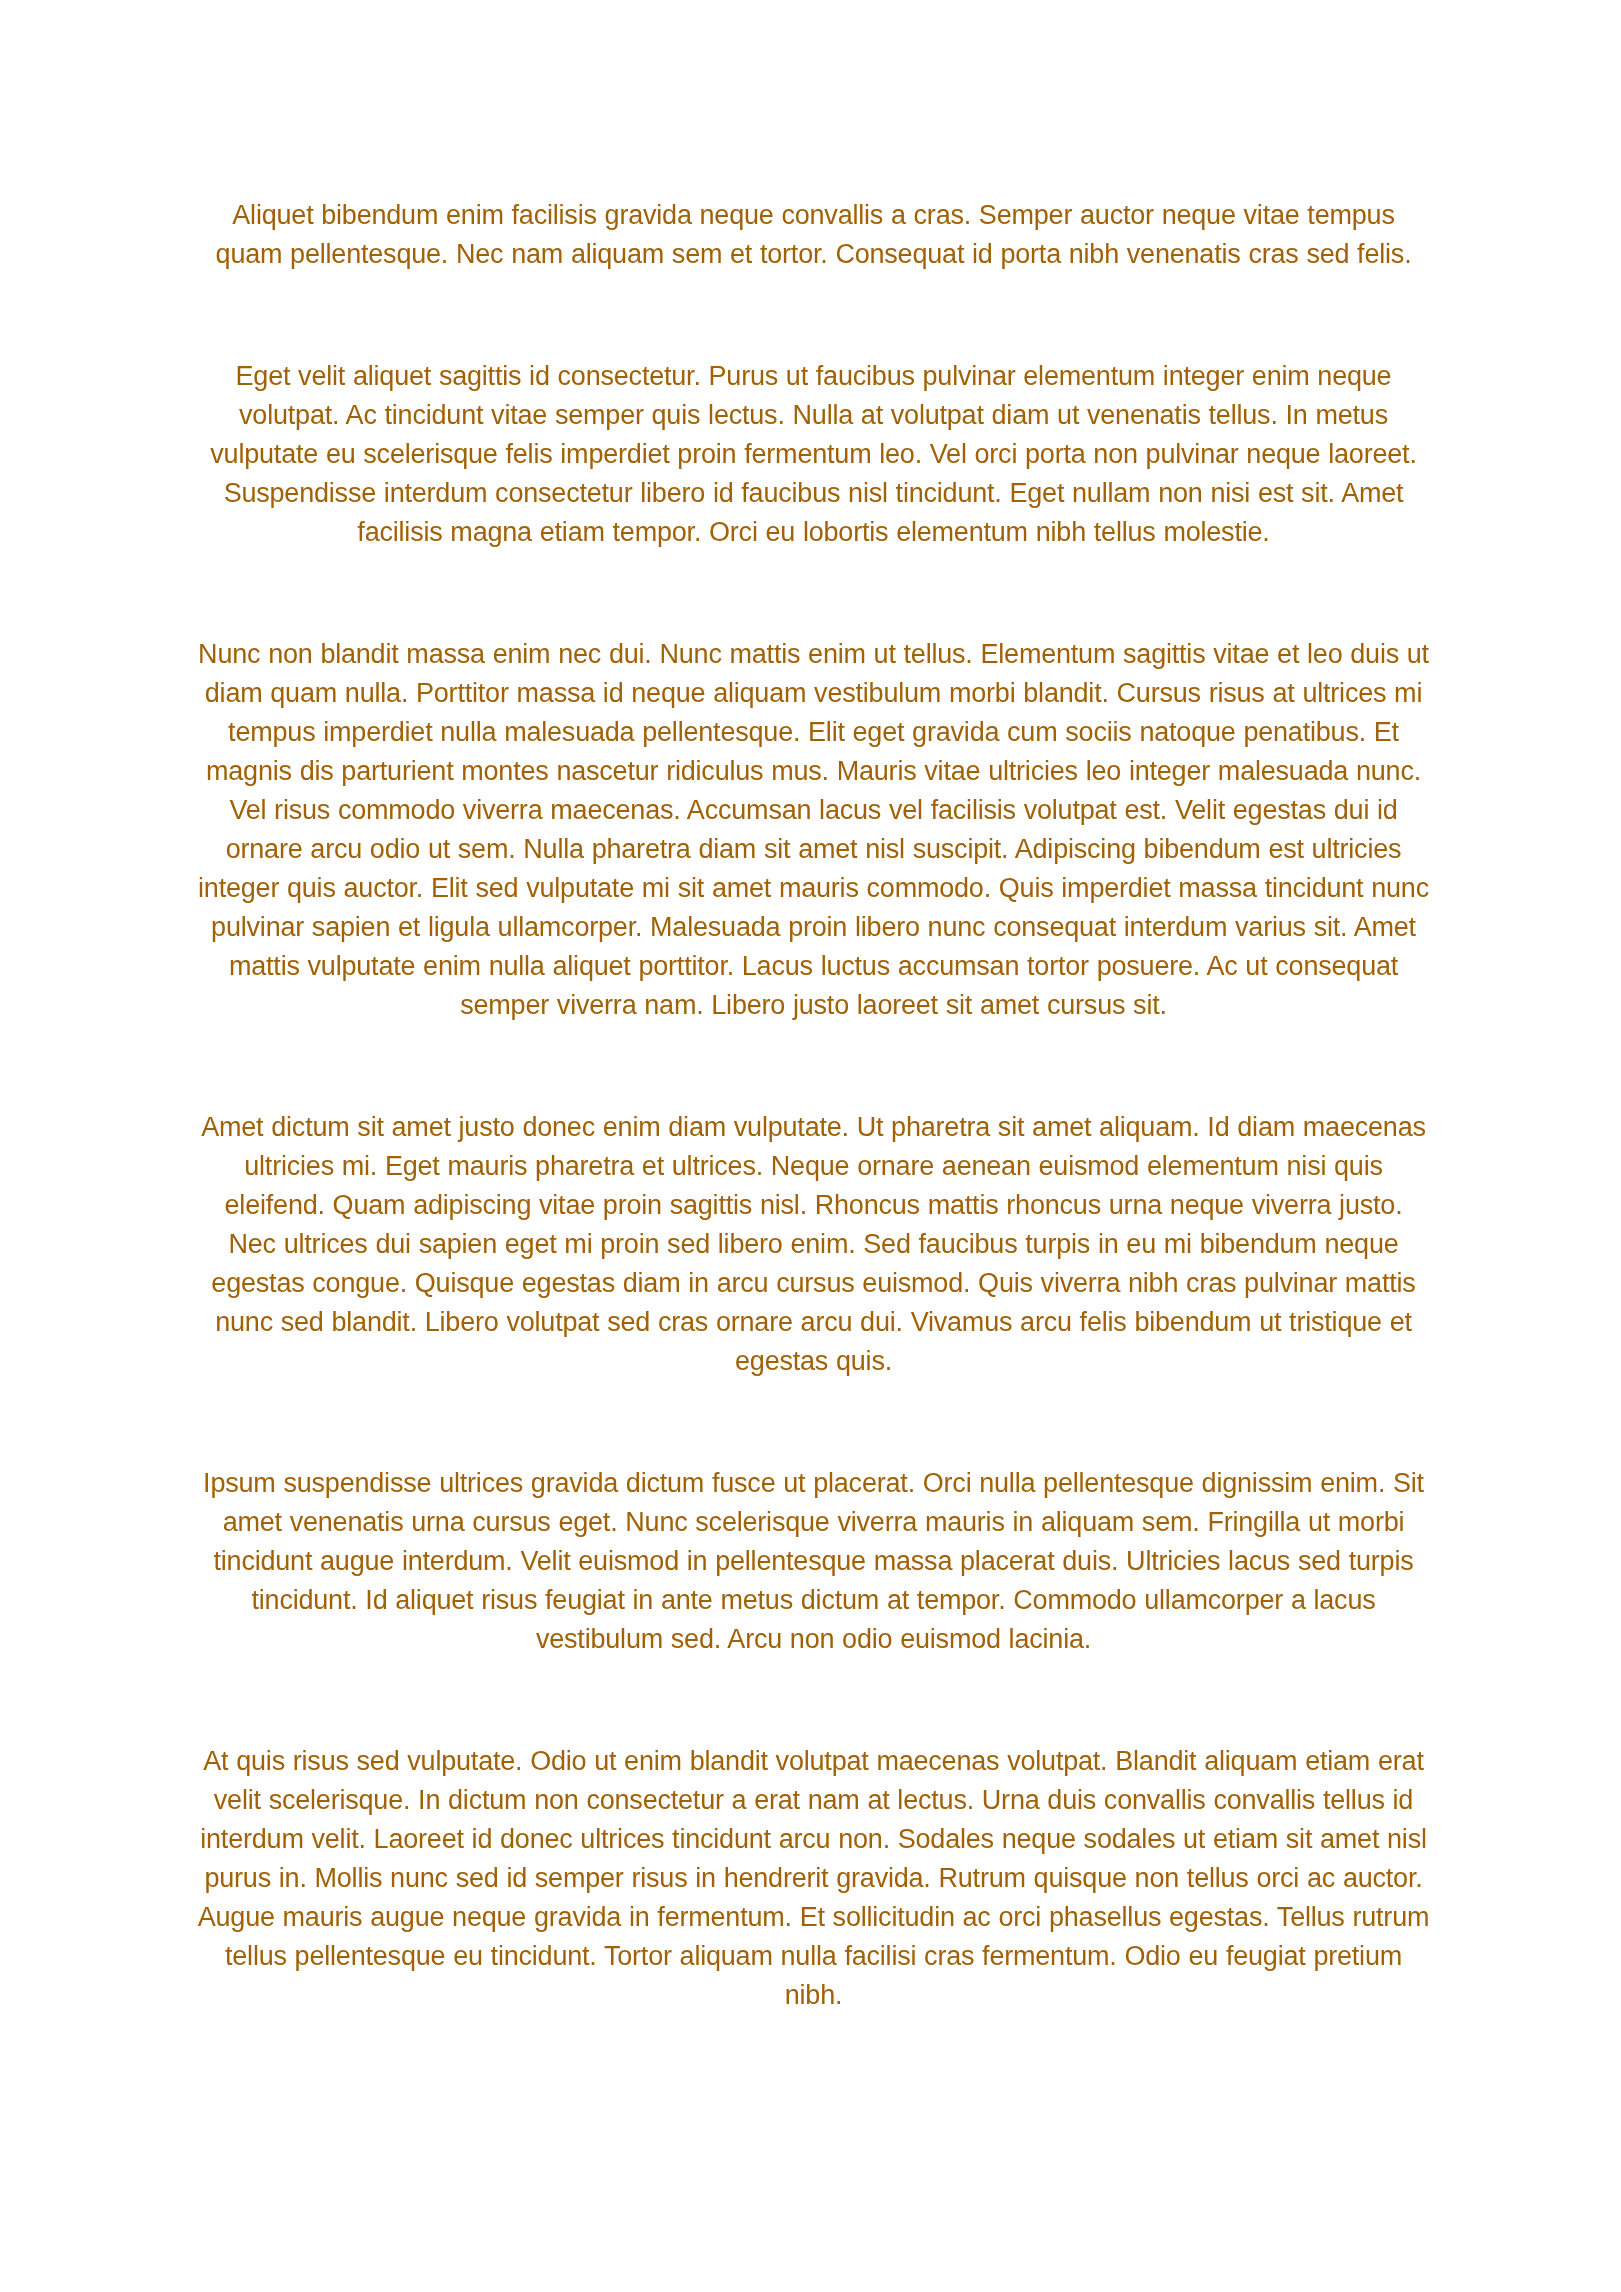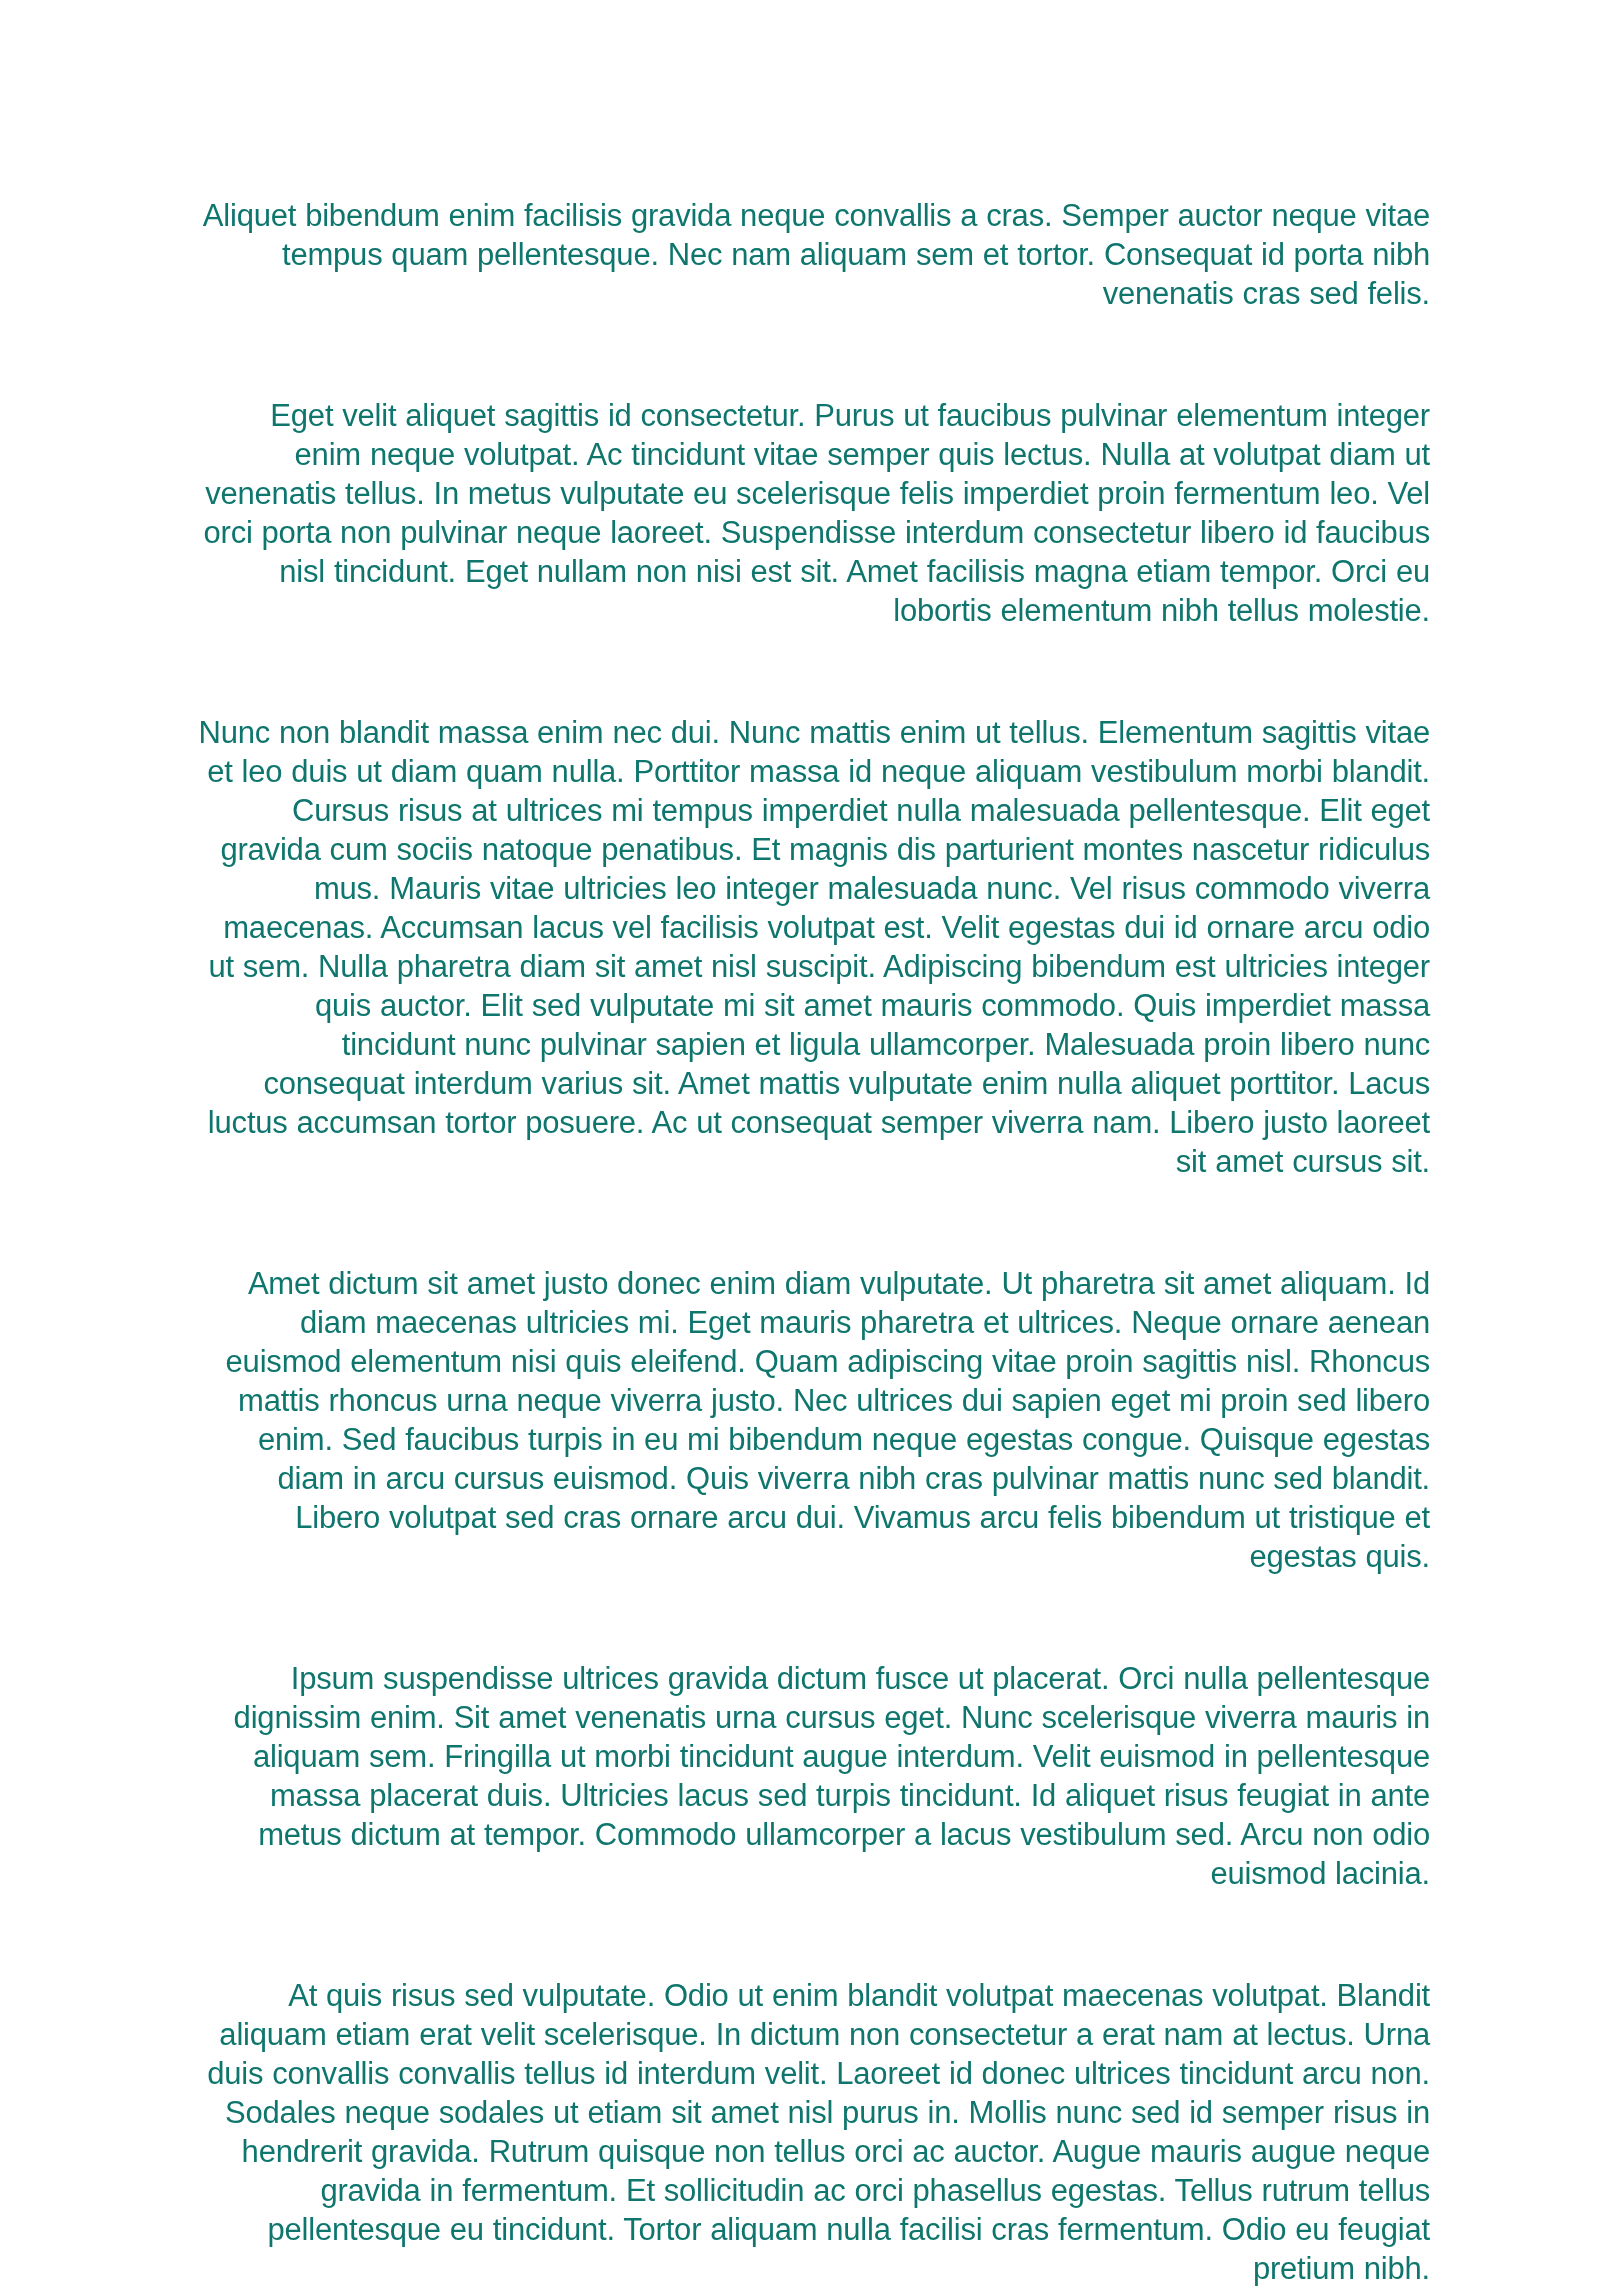--- a/index.html
+++ b/index.html
@@ -21,25 +21,25 @@
     box-sizing: border-box;
   }
   .content {
     position: absolute;
     left: 197px;
     top: 196px;
     width: 1233px;
   }
   .content p {
     margin: 0 0 83px 0;
-    font-size: 31px;
+    font-size: 27px;
     line-height: 39px;
     letter-spacing: -0.2px;
-    color: #0f766e;
-    text-align: right;
+    color: #a16207;
+    text-align: center;
     word-spacing: 0.5px;
   }
   .content p:last-child {
     margin-bottom: 0;
   }
 </style>
 </head>
 <body>
 
 <div class="page">

